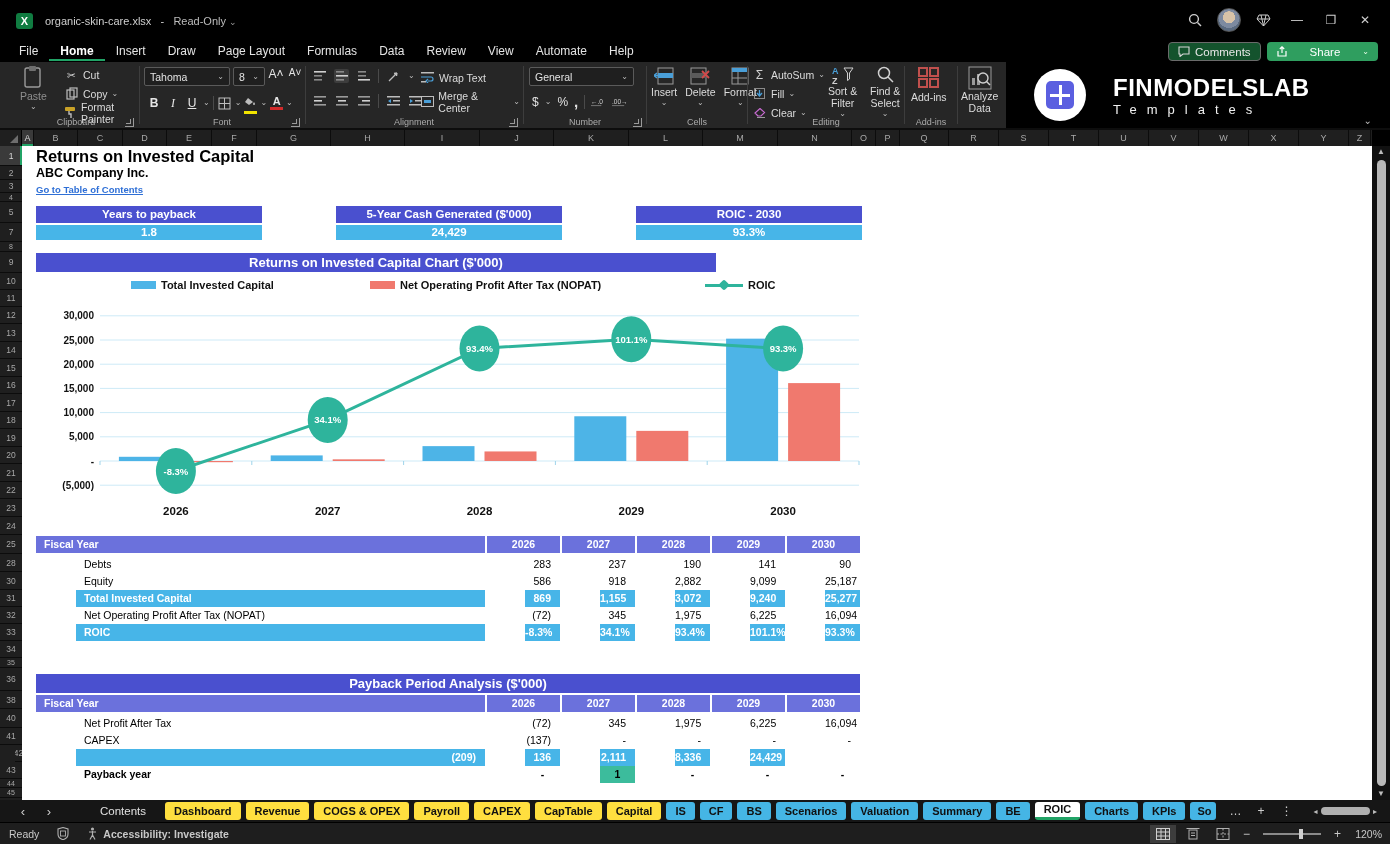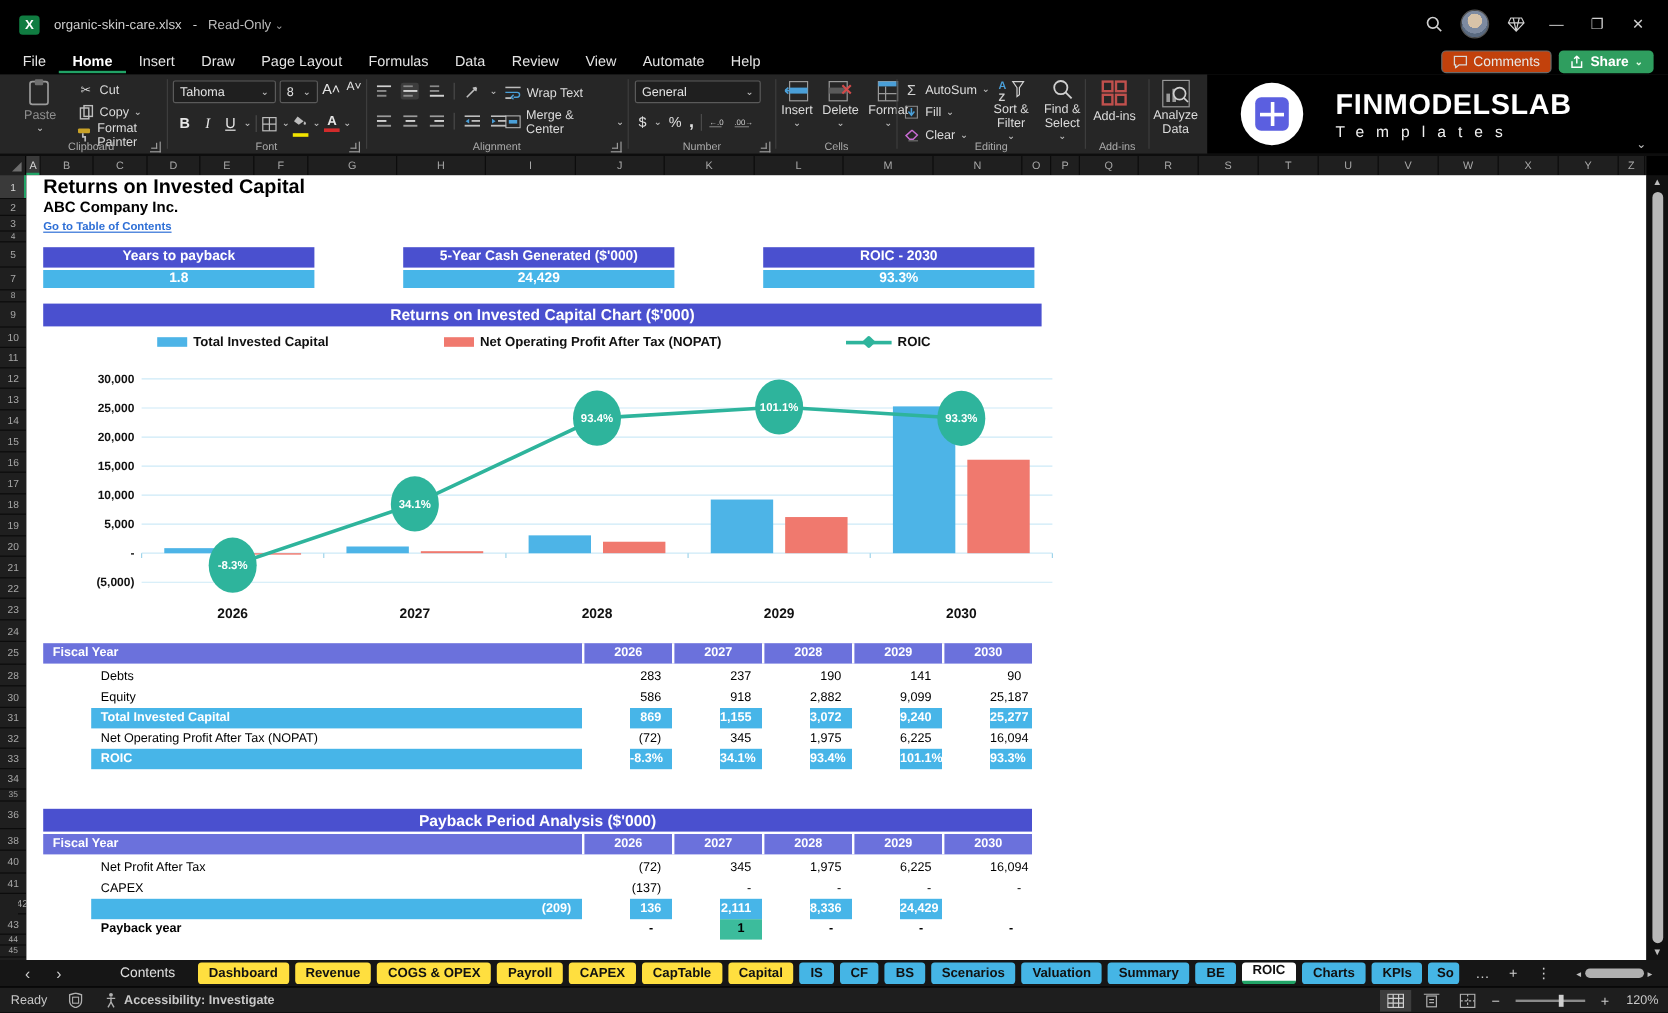--- a/index.html
+++ b/index.html
@@ -15,22 +15,22 @@
   #doc-title .chev { color:#9a9a9a; font-size:9px; }
   .tb-right { position:absolute; top:0; height:40px; display:flex; align-items:center; }
   .tb-btn { width:34px; height:40px; display:flex; align-items:center; justify-content:center; color:#cfcfcf; font-size:12px; }
   .avatar { width:24px; height:24px; border-radius:50%; background:radial-gradient(circle at 50% 38%, #d8c3a8 0 34%, #7d8aa0 35% 60%, #5a6a80 61%); border:1px solid #555; }
 
   
   #menubar { position:absolute; left:0; top:40px; width:1390px; height:22px; background:#000; display:flex; align-items:center; }
   .menu-item { color:#e4e4e4; font-size:12px; padding:3px 11px; }
   .menu-item.active { font-weight:bold; color:#fff; border-bottom:2.5px solid #21a366; padding-bottom:1px; }
   #menu-right { position:absolute; right:12px; top:2px; display:flex; gap:6px; }
-  .comments-btn { display:flex; align-items:center; gap:5px; border:1px solid #6a6a6a; border-radius:4px; background:#c2410c; color:#e8e8e8; font-size:11.5px; padding:2px 9px; height:19px; }
-  .share-btn { display:flex; align-items:center; gap:5px; border-radius:4px; background:#2f9e5f; color:#fff; font-size:11.5px; font-weight:bold; padding:2px 9px; height:19px; }
+  .comments-btn { display:flex; align-items:center; gap:5px; border:1px solid #6a6a6a; border-radius:4px; background:#14532d; color:#e8e8e8; font-size:11.5px; padding:2px 9px; height:19px; }
+  .share-btn { display:flex; align-items:center; gap:22px; border-radius:4px; background:#2f9e5f; color:#fff; font-size:11.5px; font-weight:normal; padding:2px 9px; height:19px; }
 
   
   #ribbon { position:absolute; left:0; top:62px; width:1390px; height:68px; background:#262626; border-bottom:2px solid #0d0d0d; }
   .rgroup { position:absolute; top:0; height:66px; }
   .rg-label { position:absolute; bottom:1px; width:100%; text-align:center; font-size:9px; color:#ababab; }
   .launcher { position:absolute; bottom:1px; right:2px; width:9px; height:9px; border-right:1px solid #9a9a9a; border-bottom:1px solid #9a9a9a; }
   .launcher:after { content:""; position:absolute; right:2px; bottom:2px; width:4px; height:4px; border-right:1px solid #9a9a9a; border-bottom:1px solid #9a9a9a; }
   .vsep { position:absolute; top:4px; height:58px; width:1px; background:#3d3d3d; }
   .rbtn-lab { color:#dcdcdc; font-size:10.5px; white-space:nowrap; }
   .chev { color:#bdbdbd; font-size:8px; line-height:1; }
@@ -67,27 +67,27 @@
   #sheet { position:absolute; left:22px; top:146px; width:1350px; height:654px; background:#fff; color:#000; }
   #sheet-title { position:absolute; left:14px; top:1px; font-size:16.5px; font-weight:bold; }
   #sheet-company { position:absolute; left:14px; top:20px; font-size:12.5px; font-weight:bold; }
   #sheet-link { position:absolute; left:14px; top:38px; font-size:9.5px; font-weight:bold; color:#2e6fd6; text-decoration:underline; }
 
   #kpis { position:absolute; left:14px; top:60px; width:824px; height:34px; }
   .kpi { position:absolute; width:226px; }
   .kpi-h { height:17px; background:#4a50cf; color:#fff; font-weight:bold; font-size:11.5px; text-align:center; line-height:17px; }
   .kpi-v { height:15px; margin-top:2px; background:#47b5e8; color:#fff; font-weight:bold; font-size:11.5px; text-align:center; line-height:15px; }
 
-  #chart-header { position:absolute; left:14px; top:107px; width:832px; height:19px; background:#4a50cf; color:#fff; font-weight:bold; font-size:13px; text-align:center; line-height:19px; }
+  #chart-header { position:absolute; left:14px; top:107px; width:680px; height:19px; background:#4a50cf; color:#fff; font-weight:bold; font-size:13px; text-align:center; line-height:19px; }
   #chart-legend { position:absolute; left:14px; top:133px; width:824px; height:16px; }
   .leg-item { position:absolute; display:flex; align-items:center; gap:5px; font-size:11px; font-weight:bold; color:#111; }
   .leg-swatch { width:25px; height:8px; }
   .leg-line { position:relative; width:38px; height:3px; background:#2eb49c; }
   .leg-line:after { content:""; position:absolute; left:15px; top:-3px; width:8px; height:8px; background:#2eb49c; border-radius:2px; transform:rotate(45deg); }
-  #chart-wrap { position:absolute; left:32px; top:157px; width:824px; height:222px; }
+  #chart-wrap { position:absolute; left:14px; top:157px; width:824px; height:222px; }
   .ax { font-size:10px; font-weight:bold; fill:#111; font-family:"Liberation Sans",sans-serif; }
   .xlab { font-size:11.5px; font-weight:bold; fill:#111; font-family:"Liberation Sans",sans-serif; }
   .bub { font-size:9.5px; font-weight:bold; fill:#fff; font-family:"Liberation Sans",sans-serif; }
 
   .fin-table { position:absolute; left:14px; width:824px; }
   .t-title { height:19px; background:#4a50cf; color:#fff; font-weight:bold; font-size:13px; text-align:center; line-height:19px; margin-bottom:2px; }
   .t-grid { display:grid; grid-template-columns:449px 75px 75px 75px 75px 75px; }
   .t-head { margin-bottom:3px; }
   .t-head > div { background:#6b71dc; color:#fff; font-weight:bold; font-size:10.5px; height:17px; line-height:17px; text-align:center; border-left:2px solid #fff; }
   .t-head > div:first-child { border-left:none; text-align:left; padding-left:8px; }

